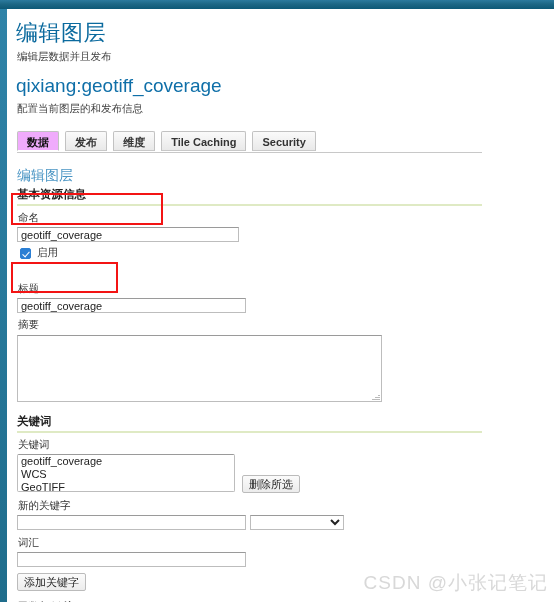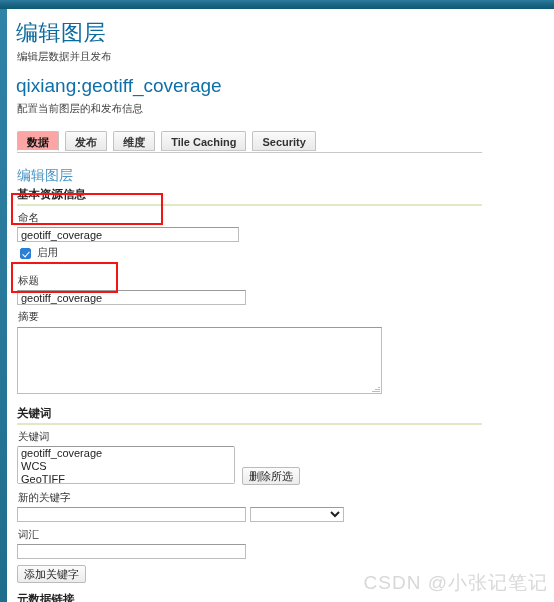--- a/index.html
+++ b/index.html
@@ -45,21 +45,21 @@
   }
   .tab{
     position:relative;z-index:2;display:inline-block;vertical-align:bottom;
     height:20px;line-height:20px;padding:0 9px;margin-right:3px;
     border:1px solid #c2c2c2;border-bottom:1px solid #c8c8c8;
     background:linear-gradient(to bottom,#fafafa,#e9e9e9);
     font-size:11px;font-weight:bold;color:#333;cursor:pointer;
     border-radius:2px 2px 0 0;box-sizing:border-box;
   }
   .tab.active{
-    background:#fca5a5;border-bottom-color:#fff;color:#111;
+    background:#f0abfc;border-bottom-color:#fff;color:#111;
   }
 
   .tabpane{margin:14px 0 0 1px;}
 
   h3.sec-blue{
     margin:0;font-size:14px;font-weight:400;color:#4a95c4;line-height:17px;
   }
   h4.sec-hd{
     margin:3px 0 0 0;font-size:11.5px;font-weight:bold;color:#222;
     line-height:14px;
@@ -166,21 +166,21 @@
       <div class="rule"></div>
 
       <label class="fl">命名</label>
       <input class="txt" type="text" value="geotiff_coverage" style="">
 
       <div class="chkrow">
         <span class="chk"></span>
         <span class="chklab">启用</span>
       </div>
 
-      <label class="fl" style="margin-top:14px">标题</label>
+      <label class="fl" style="margin-top:22px">标题</label>
       <input class="txt wide" type="text" value="geotiff_coverage" style="">
 
       <label class="fl" style="margin-top:5px">摘要</label>
       <div class="ta-wrap">
         <textarea class="abs" style=""></textarea>
         <span class="ta-grip">
           <i style="top:7px;width:8px"></i>
             <i style="top:5px;width:5px"></i>
             <i style="top:3px;width:2px"></i>
         </span>

